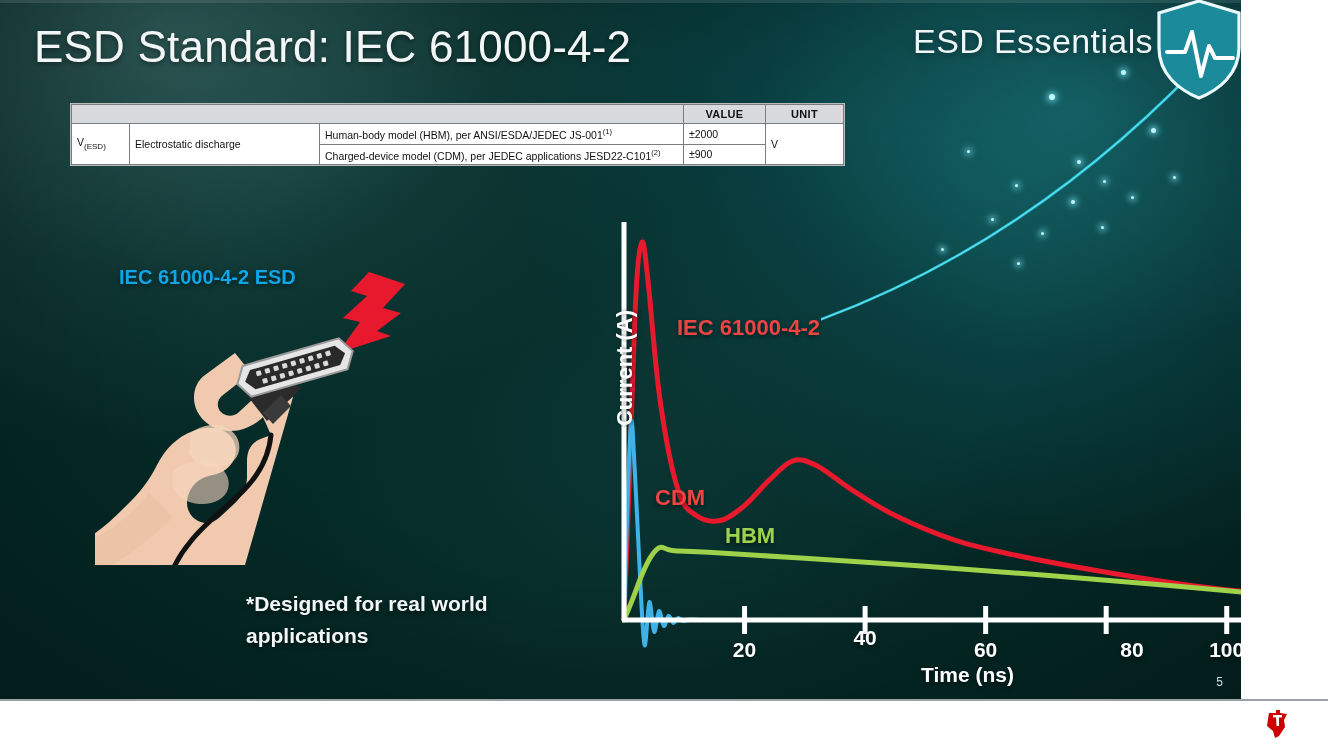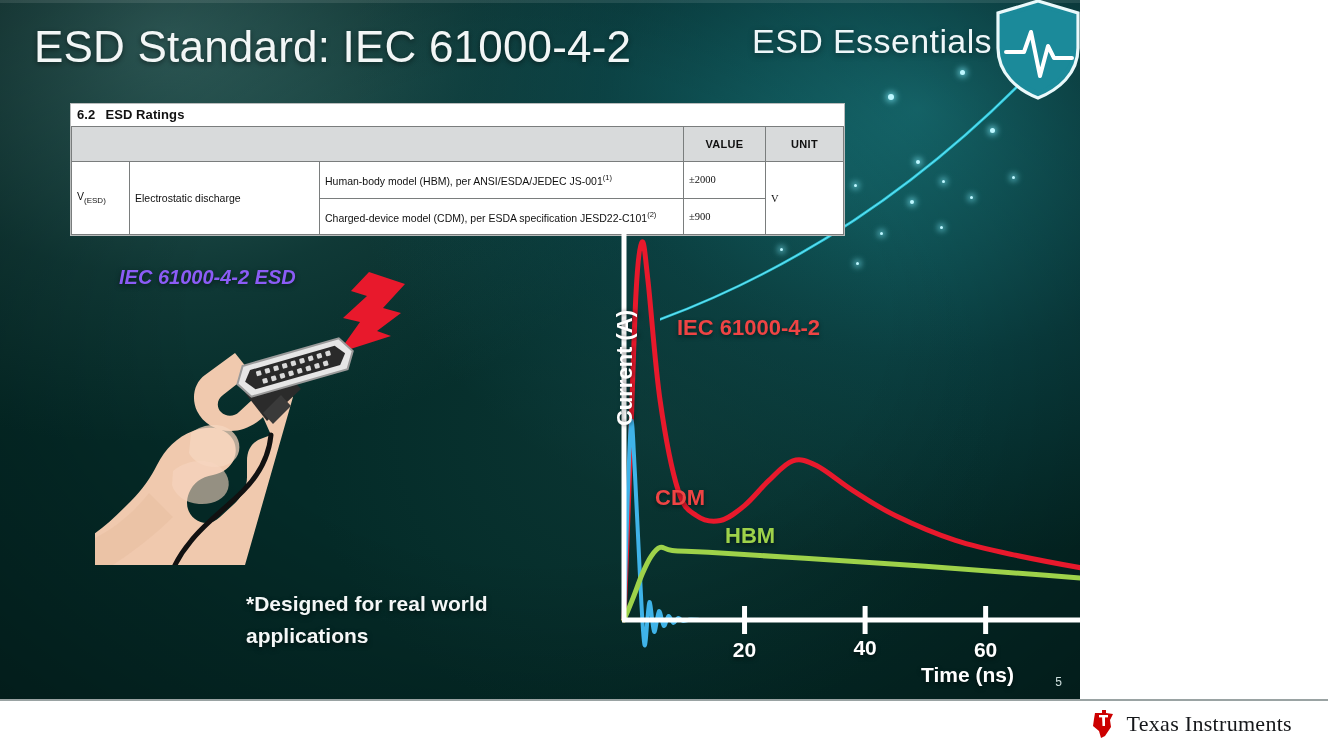--- a/index.html
+++ b/index.html
@@ -2,21 +2,21 @@
 <html><head>
 <meta charset="utf-8">
 <style>
   * { margin:0; padding:0; box-sizing:border-box; }
   html,body { width:1328px; height:746px; overflow:hidden; background:#ffffff;
     font-family:"Liberation Sans", sans-serif; }
 
   #stage { position:relative; width:1328px; height:746px; overflow:hidden; }
 
   
-  .slide { position:absolute; left:0; top:0; width:1080px; height:699px; overflow:hidden;
+  .slide { position:absolute; left:0; top:0; width:1241px; height:699px; overflow:hidden;
     background:#042b28; }
   .bg-grad1 { position:absolute; left:-120px; top:-180px; width:820px; height:620px;
     background:radial-gradient(ellipse at 35% 35%, rgba(58,108,105,.85) 0%, rgba(30,74,72,.45) 42%, rgba(4,43,40,0) 72%);
     pointer-events:none; }
   .bg-grad2 { position:absolute; right:-180px; top:-210px; width:900px; height:760px;
     background:radial-gradient(ellipse at 62% 42%, rgba(23,112,117,.95) 0%, rgba(14,80,86,.55) 40%, rgba(4,43,40,0) 73%);
     pointer-events:none; }
   .bg-grad3 { position:absolute; left:300px; top:120px; width:700px; height:620px;
     background:radial-gradient(ellipse at 50% 50%, rgba(16,62,60,.55) 0%, rgba(4,43,40,0) 70%);
     pointer-events:none; }
@@ -39,37 +39,37 @@
   .shield-wrap { position:absolute; right:-2px; top:-4px; width:88px; height:108px; }
 
   
   .sheet { position:absolute; left:70px; top:103px; width:775px; background:#ffffff;
     border:1px solid #b9bcbc; }
   .sheet-title { font-size:13px; font-weight:bold; color:#111; padding:3px 0 4px 6px;
     letter-spacing:.1px; }
   .sheet-title .num { margin-right:10px; }
   table.esd { width:100%; border-collapse:collapse; table-layout:fixed; }
   table.esd td, table.esd th { border:1px solid #7a7d7d; font-size:10.5px; color:#101010;
-    padding:11px 5px; vertical-align:middle; text-align:left; font-weight:normal; }
+    padding:3px 5px; vertical-align:middle; text-align:left; font-weight:normal; }
   table.esd th { background:#d8dadb; text-align:center; font-weight:bold; font-size:11px;
     letter-spacing:.3px; }
   .col-sym  { width:58px; }
   .col-desc { width:190px; }
   .col-cond { width:auto; }
   .col-val  { width:82px; }
   .col-unit { width:78px; }
-  .c-center { text-align:left;font-family:Liberation Serif, serif; }
+  .c-center { text-align:left; }
   .hdr-blank { background:#d8dadb; }
   .sym { font-size:11px; }
   .sym sub { font-size:8px; }
   sup.fn { font-size:7.5px; vertical-align:super; }
 
   
   .lbl-esd { position:absolute; left:119px; top:266px; font-size:20px; font-weight:bold;
-    color:#8b5cf6; text-shadow:0 2px 5px rgba(0,0,0,.5); white-space:nowrap;font-style:italic; }
+    color:#0ea5e9; text-shadow:0 2px 5px rgba(0,0,0,.5); white-space:nowrap; }
   .note { position:absolute; left:246px; top:588px; font-size:21px; font-weight:bold;
     color:#f4f7f7; line-height:1.5; text-shadow:0 2px 5px rgba(0,0,0,.5); width:330px; }
   .hand-wrap { position:absolute; left:95px; top:265px; width:330px; height:300px; }
 
   
   .chart { position:absolute; left:575px; top:195px; width:740px; height:500px; }
   .ylabel { position:absolute; left:-8px; top:160px; transform:rotate(-90deg);
     transform-origin:center; font-size:22px; font-weight:bold; color:#ffffff;
     text-shadow:0 2px 4px rgba(0,0,0,.5); white-space:nowrap; }
   .xlabel { position:absolute; left:346px; top:468px; font-size:21px; font-weight:bold;
@@ -130,23 +130,20 @@
     <div class="brand">ESD Essentials</div>
     <div class="shield-wrap">
       <svg viewBox="0 0 88 108" width="88" height="108">
         <path d="M44 5 L84 17 V52 C84 78 64 94 44 102 C24 94 4 78 4 52 V17 Z" fill="#1b8a9a" stroke="#eaf9fb" stroke-width="3.2"></path>
         <path d="M44 11 L78 21 V52 C78 74 61 88 44 95 C27 88 10 74 10 52 V21 Z" fill="#1b8a9a" opacity=".55"></path>
         <path d="M12 56 H30 L37 36 L46 80 L54 50 L60 62 H78" fill="none" stroke="#ffffff" stroke-width="4" stroke-linejoin="round" stroke-linecap="round"></path>
       </svg>
     </div>
 
     <div class="sheet">
-      <div class="sheet-title">
-        <span class="num">6.2</span><span>ESD Ratings</span>
-      </div>
       <table class="esd">
         <colgroup>
           <col class="col-sym">
             <col class="col-desc">
             <col class="col-cond">
             <col class="col-val">
             <col class="col-unit">
         </colgroup>
         <tbody>
             <tr>
@@ -157,21 +154,21 @@
         <tr>
           <td class="sym" rowspan="2">
             <span>V</span><sub>(ESD)</sub>
           </td>
           <td rowspan="2">Electrostatic discharge</td>
           <td><span>Human-body model (HBM), per ANSI/ESDA/JEDEC JS-001</span><sup class="fn">(1)</sup></td>
           <td class="c-center">±2000</td>
           <td class="c-center" rowspan="2">V</td>
         </tr>
         <tr>
-          <td><span>Charged-device model (CDM), per ESDA specification JESD22-C101</span><sup class="fn">(2)</sup></td>
+          <td><span>Charged-device model (CDM), per JEDEC applications JESD22-C101</span><sup class="fn">(2)</sup></td>
           <td class="c-center">±900</td>
         </tr>
       </tbody>
         </table>
     </div>
 
     <div class="lbl-esd">IEC 61000-4-2 ESD</div>
 
     <div class="hand-wrap">
       <svg viewBox="0 0 330 300" width="330" height="300">
@@ -251,38 +248,37 @@
         <g id="ticks">
             <line x1="169.54545454545456" x2="169.54545454545456" y1="411" y2="439" stroke="#ffffff" stroke-width="5"></line>
             <line x1="290.0909090909091" x2="290.0909090909091" y1="411" y2="439" stroke="#ffffff" stroke-width="5"></line>
             <line x1="410.6363636363636" x2="410.6363636363636" y1="411" y2="439" stroke="#ffffff" stroke-width="5"></line>
             <line x1="531.1818181818182" x2="531.1818181818182" y1="411" y2="439" stroke="#ffffff" stroke-width="5"></line>
             <line x1="651.7272727272727" x2="651.7272727272727" y1="411" y2="439" stroke="#ffffff" stroke-width="5"></line>
           </g>
       </svg>
       <div id="ticklabels">
           <div class="tick-lbl" style="left: 169.545px; top: 443px;">20</div>
-          <div class="tick-lbl" style="left: 290.091px; top: 441px;">40</div>
+          <div class="tick-lbl" style="left: 290.091px; top: 431px;">40</div>
           <div class="tick-lbl" style="left: 410.636px; top: 443px;">60</div>
           <div class="tick-lbl" style="left: 557px; top: 443px;">80</div>
           <div class="tick-lbl" style="left: 651.727px; top: 443px;">100</div>
         </div>
 
       <div class="curve-lbl lbl-iec">IEC 61000-4-2</div>
       <div class="curve-lbl lbl-cdm">CDM</div>
       <div class="curve-lbl lbl-hbm">HBM</div>
     </div>
 
     <div class="pagenum">5</div>
   </div>
 
   <div class="footer">
     <div class="ti-logo">
       <svg width="30" height="30" viewBox="0 0 30 30">
         <path d="M7 4 L14 4 L14 1 L18 1 L18 4 L25 5 L22 11 L23 18 L17 27 L13 29 L11 22 L5 17 L6 10 Z" fill="#cc0000"></path>
         <path d="M14 7 L17 7 L17 17 L14.5 17 Z" fill="#ffffff"></path>
         <path d="M11 6 L20 6 L20 8.4 L11 8.4 Z" fill="#ffffff"></path>
       </svg>
-      <span class="ti-name">Texas Instruments</span>
     </div>
   </div>
 
 </div>
 
 </body></html>

